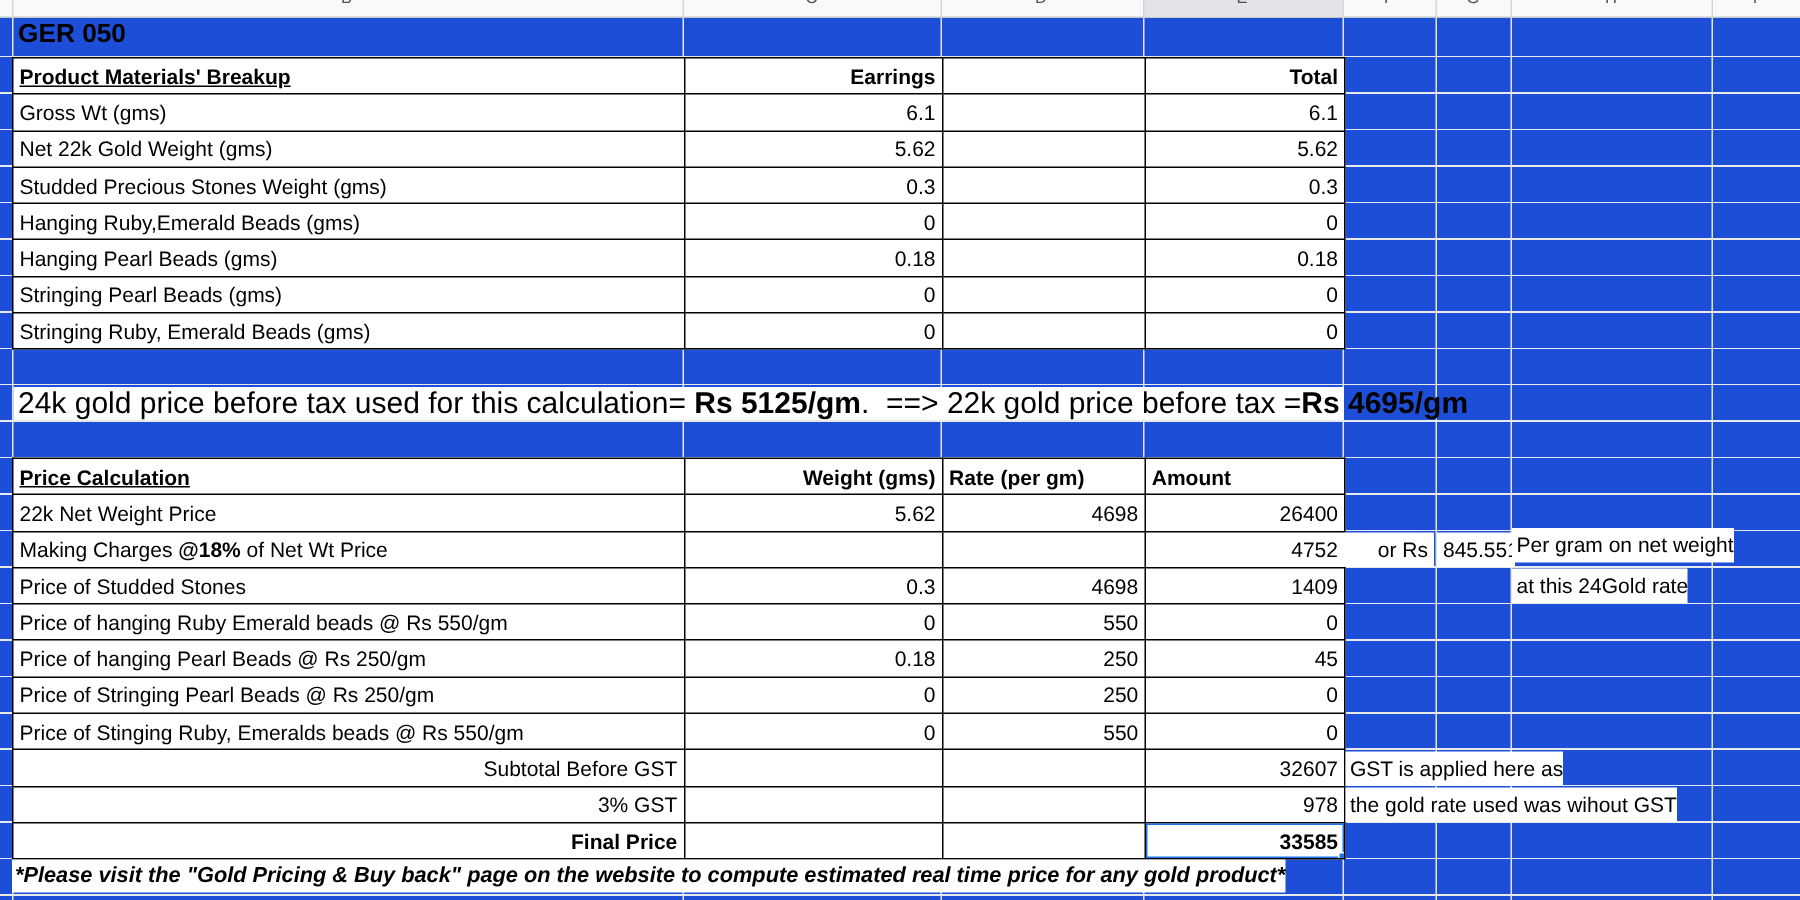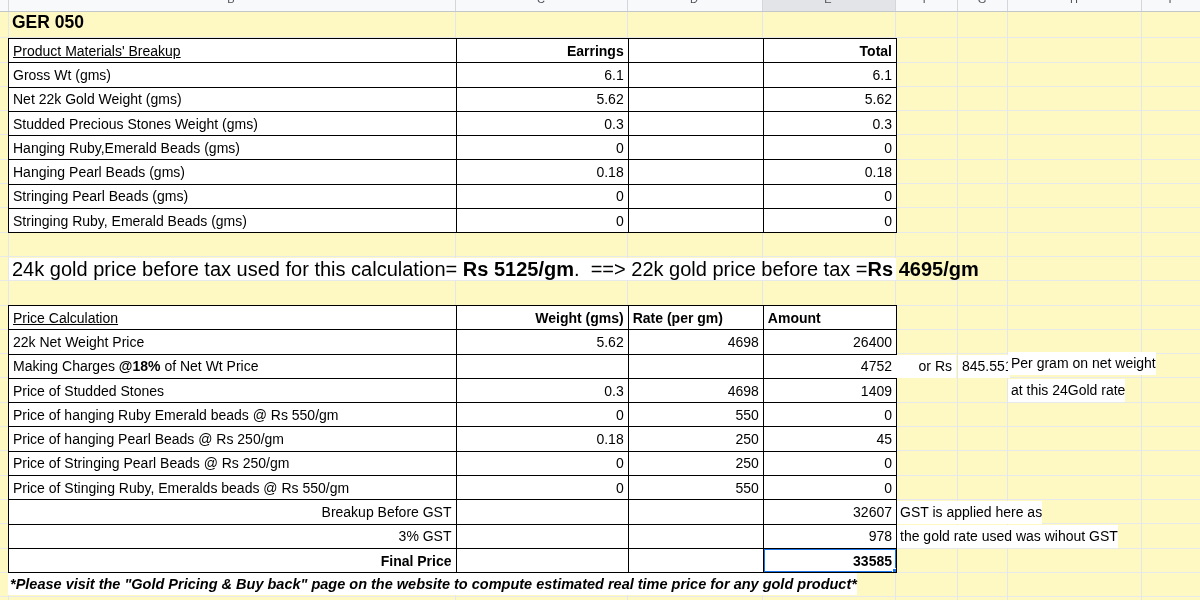--- a/index.html
+++ b/index.html
@@ -1,16 +1,16 @@
 <!DOCTYPE html>
 <html><head>
 <meta charset="utf-8">
 <style>
   html,body{margin:0;padding:0;background:#fff;}
-  #canvas{position:relative;width:1200px;height:600px;overflow:hidden;background:#fef9c3;
+  #canvas{position:relative;width:1200px;height:600px;overflow:hidden;background:#1d4ed8;
           font-family:"Liberation Sans",sans-serif;font-size:14px;color:#000;}
 
   
   #colstrip{position:absolute;left:0;top:0;width:1200px;height:11px;background:#f8f9fa;
             border-bottom:1px solid #c4c7ca;overflow:hidden;z-index:3;}
   #colstrip .hl{position:absolute;top:0;height:11px;background:#e2e4e7;}
   #colstrip .cdiv{position:absolute;top:0;width:1px;height:11px;background:#d4d6d9;}
   #colstrip .clet{position:absolute;top:-7px;font-size:11px;color:#4d5156;transform:translateX(-50%);}
 
   
@@ -22,21 +22,21 @@
   .cover{position:absolute;background:#fff;z-index:2;line-height:23px;white-space:pre;}
 
   
   table.sheet{position:absolute;border-collapse:collapse;table-layout:fixed;background:#fff;z-index:2;}
   table.sheet td{border:1px solid #000;height:23.3px;padding:0 4px;line-height:1;
                  overflow:hidden;white-space:nowrap;font-size:14px;}
   td.lbl{text-align:left;}
   td.ctr{text-align:right;}
   td.rt{text-align:right;}
   td.b{font-weight:bold;}
-  td.u span, td.u{font-weight:normal;text-decoration:underline;margin-left:21px;}
+  td.u span, td.u{font-weight:bold;text-decoration:underline;margin-left:21px;}
   .bold{font-weight:bold;}
   td.pre{white-space:pre;}
 
   
   #title{position:absolute;left:12px;top:12px;font-size:17.5px;font-weight:bold;z-index:2;}
 
   
   #note24k{left:9px;top:258px;height:22px;width:884px;padding-left:3px;z-index:2;font-size:20px;}
 
   
@@ -208,21 +208,21 @@
       <td class="ctr">250</td>
       <td class="rt">0</td>
     </tr>
     <tr>
       <td class="lbl">Price of Stinging Ruby, Emeralds beads @ Rs 550/gm</td>
       <td class="ctr">0</td>
       <td class="ctr">550</td>
       <td class="rt">0</td>
     </tr>
     <tr>
-      <td class="rt">Breakup Before GST</td>
+      <td class="rt">Subtotal Before GST</td>
       <td></td>
       <td></td>
       <td class="rt">32607</td>
     </tr>
     <tr>
       <td class="rt">3% GST</td>
       <td></td>
       <td></td>
       <td class="rt">978</td>
     </tr>

